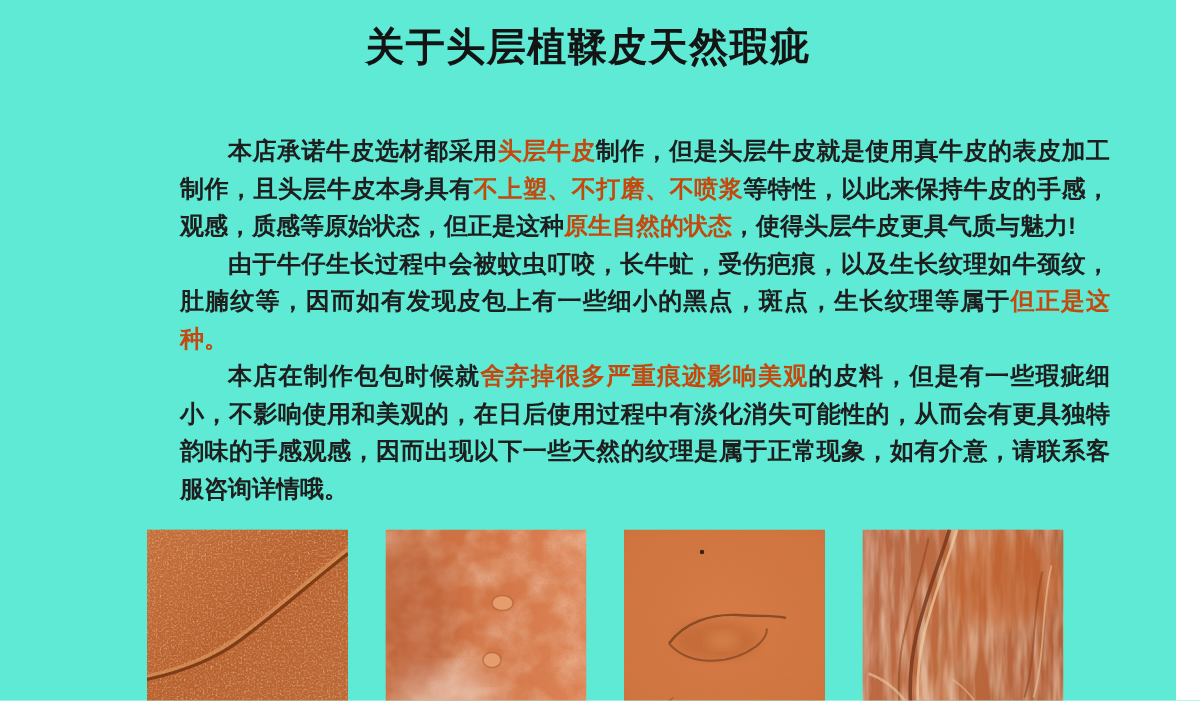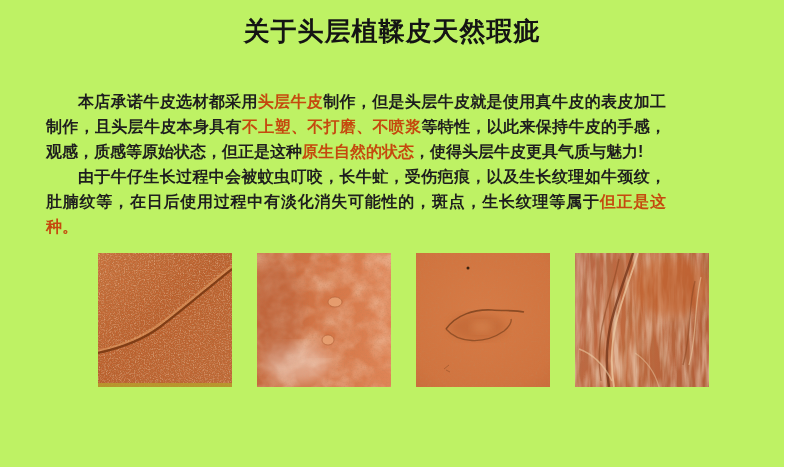--- a/index.html
+++ b/index.html
@@ -6,28 +6,28 @@
     --accent:#c5490e;
     --text:#1e1e1e;
   }
   *{box-sizing:border-box;}
   html,body{margin:0;padding:0;}
   body{
     width:800px;height:467px;overflow:hidden;background:#ffffff;
     font-family:"Liberation Sans","DejaVu Sans",sans-serif;
     color:var(--text);
   }
-  .page{width:784px;height:467px;position:relative;background:#bef264;}
+  .page{width:784px;height:467px;position:relative;background:#5eead4;}
   .page-title{
     margin:0;padding-top:14px;
     font-size:26px;line-height:34px;font-weight:bold;
     text-align:center;letter-spacing:1px;color:#141414;
   }
   .description{
-    width:620px;margin:41px 0 0 46px;
+    width:620px;margin:41px 0 0 120px;
   }
   .description p{
     margin:0;text-indent:2em;
     font-size:16px;line-height:25px;font-weight:bold;
     text-align:justify;color:var(--text);
   }
   .description p span.hl{color:var(--accent);}
   .gallery{
     display:flex;gap:25px;margin:14px 0 0 98px;
   }
@@ -36,21 +36,22 @@
 </style>
 </head>
 <body>
 
 <div class="page">
 
   <h1 class="page-title">关于头层植鞣皮天然瑕疵</h1>
 
   <div class="description" id="paragraphs">
       <p><span>本店承诺牛皮选材都采用</span><span class="hl">头层牛皮</span><span>制作，但是头层牛皮就是使用真牛皮的表皮加工制作，且头层牛皮本身具有</span><span class="hl">不上塑、不打磨、不喷浆</span><span>等特性，以此来保持牛皮的手感，观感，质感等原始状态，但正是这种</span><span class="hl">原生自然的状态</span><span>，使得头层牛皮更具气质与魅力!</span></p>
-      <p><span>由于牛仔生长过程中会被蚊虫叮咬，长牛虻，受伤疤痕，以及生长纹理如牛颈纹，肚腩纹等，在日后使用过程中有淡化消失可能性的，斑点，生长纹理等属于</span><span class="hl">但正是这种。</span></p>
+      <p><span>由于牛仔生长过程中会被蚊虫叮咬，长牛虻，受伤疤痕，以及生长纹理如牛颈纹，肚腩纹等，因而如有发现皮包上有一些细小的黑点，斑点，生长纹理等属于</span><span class="hl">但正是这种。</span></p>
+      <p><span>本店在制作包包时候就</span><span class="hl">舍弃掉很多严重痕迹影响美观</span><span>的皮料，但是有一些瑕疵细小，不影响使用和美观的，在日后使用过程中有淡化消失可能性的，从而会有更具独特韵味的手感观感，因而出现以下一些天然的纹理是属于正常现象，如有介意，请联系客服咨询详情哦。</span></p>
     </div>
 
   <div class="gallery">
 
     <div class="figure">
       <svg class="photo" viewBox="0 0 134 134" aria-hidden="true">
         <defs>
           <linearGradient id="g1base" x1="0" y1="0" x2="1" y2="1">
             <stop offset="0" stop-color="#cb713c"></stop>
             <stop offset="0.45" stop-color="#bd5f2c"></stop>

